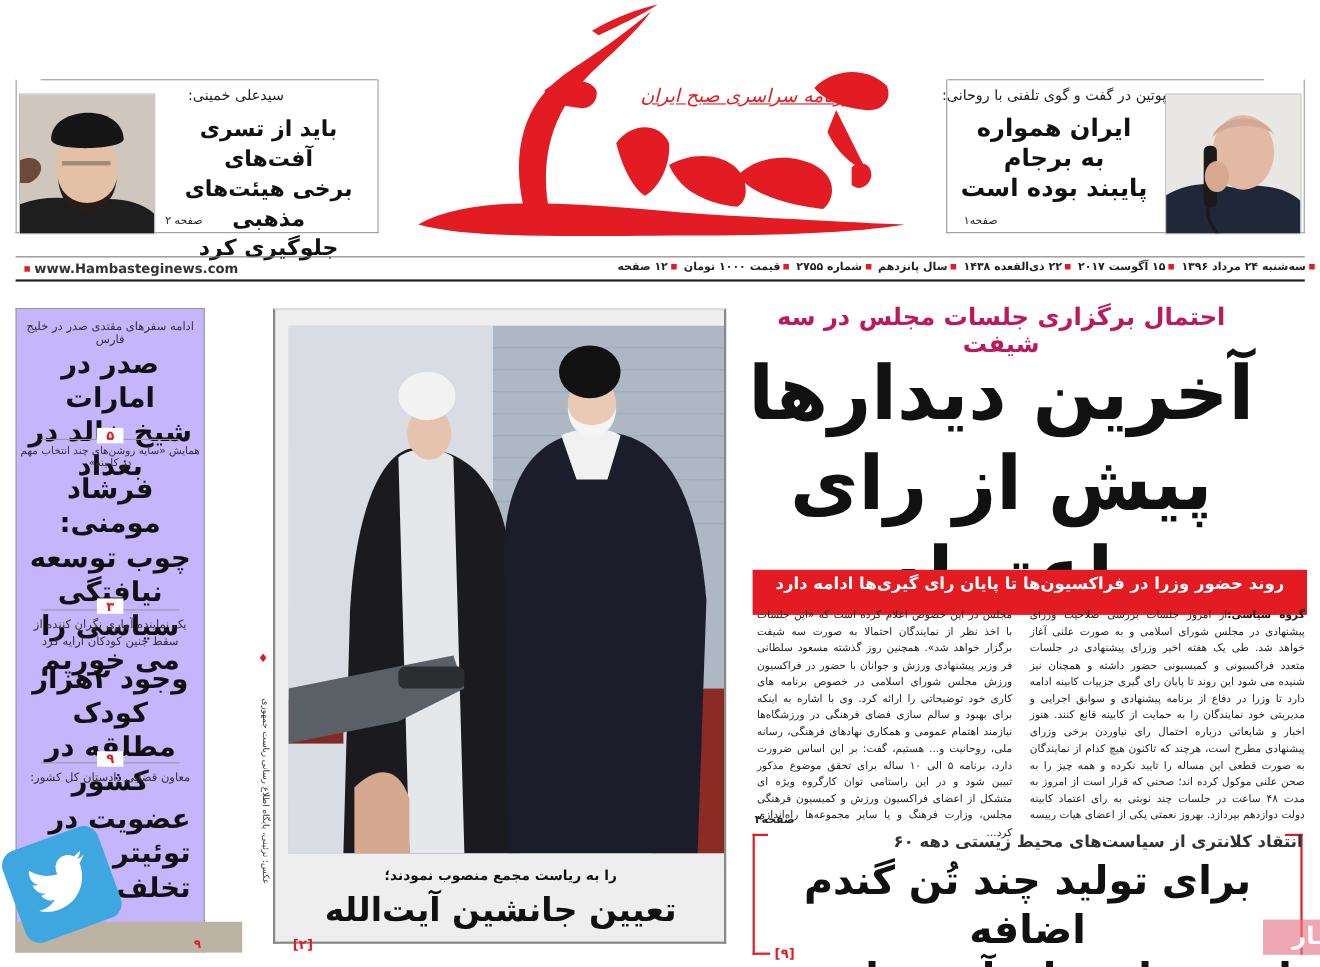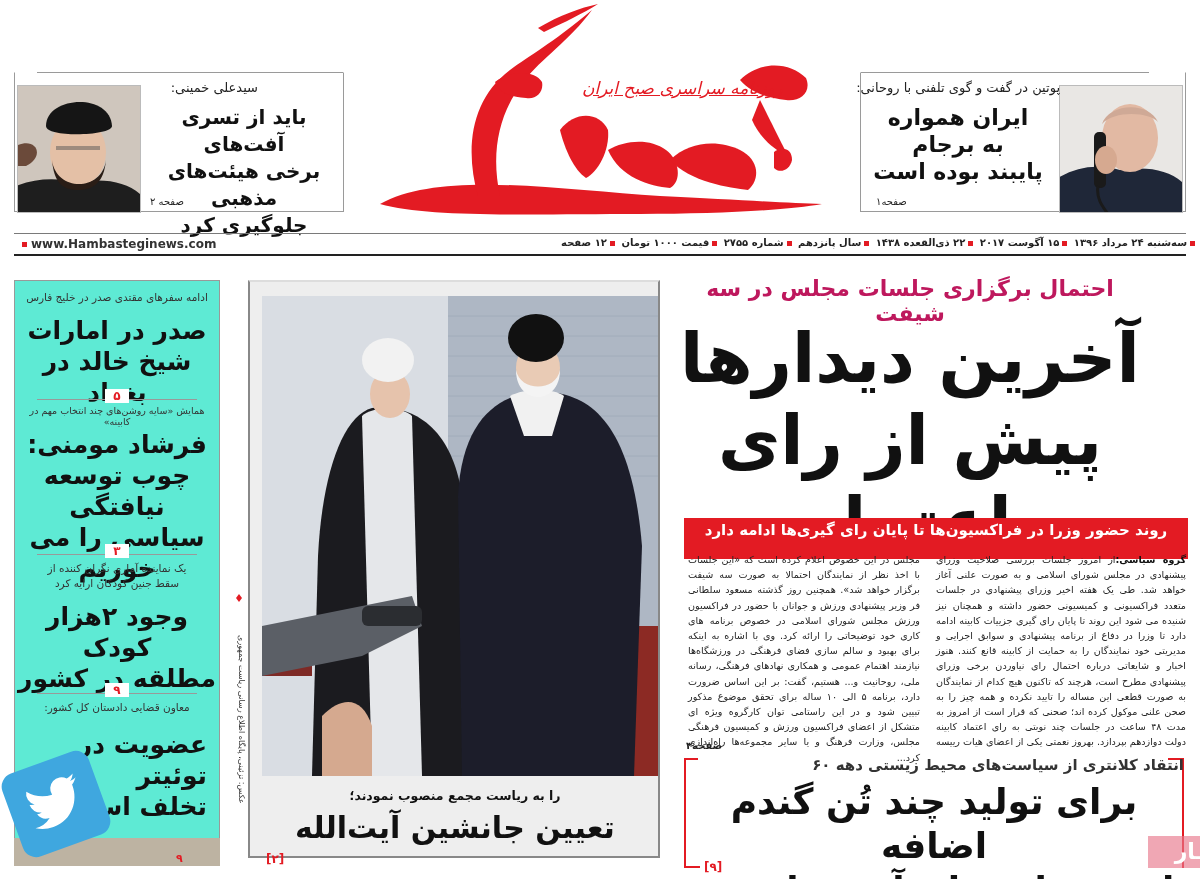--- a/index.html
+++ b/index.html
@@ -67,21 +67,21 @@
   
   .photo-frame { position: absolute; left: 248px; top: 280px; width: 412px; height: 578px; background: #eee; border: 2px solid #888; border-top-color: #ddd; }
   .photo-img { position: absolute; left: 12px; top: 14px; width: 396px; height: 480px; background: linear-gradient(180deg, #d6dbe2 0%, #c7ccd4 100%); overflow: hidden; }
   .photo-credit { position: absolute; left: 232px; top: 604px; width: 14px; height: 200px; font-size: 8px; color: #333; writing-mode: vertical-rl; white-space: nowrap; }
   .photo-credit-mark { position: absolute; left: 236px; top: 594px; width: 6px; height: 8px; background: #e31b23; clip-path: polygon(50% 0,100% 50%,50% 100%,0 50%); }
   .photo-caption { position: absolute; left: 258px; width: 394px; top: 788px; text-align: center; font-size: 12.5px; font-weight: bold; line-height: 16px; color: #111; }
   .photo-head { position: absolute; left: 258px; width: 394px; top: 810px; text-align: center; font-size: 30px; font-weight: bold; color: #111; }
   .photo-page { position: absolute; left: 266px; top: 852px; font-size: 12px; font-weight: bold; color: #e31b23; }
 
   
-  .sidebar { position: absolute; left: 14px; top: 280px; width: 206px; height: 586px; border: 1px solid #999; border-bottom: none; background: #5eead4; }
+  .sidebar { position: absolute; left: 14px; top: 280px; width: 172px; height: 586px; border: 1px solid #999; border-bottom: none; background: #c4b5fd; }
   .sb-kicker { position: absolute; left: 0; right: 0; text-align: center; font-size: 10.5px; color: #333; }
   .sb-head { position: absolute; left: 0; right: 0; text-align: center; font-size: 25px; font-weight: bold; line-height: 31px; color: #111; }
   .sb-divider { position: absolute; left: 22px; right: 22px; height: 1px; background: #999; }
   .sb-num { position: absolute; left: 0; right: 0; text-align: center; font-size: 12px; font-weight: bold; color: #e31b23; }
   .sb-num span { background: #fff; padding: 0 8px; }
 
   .twitter-icon { position: absolute; left: 10px; top: 760px; width: 92px; height: 88px; background: #3fa7df; border-radius: 14px; transform: rotate(-20deg); }
   .twitter-icon svg { position: absolute; left: 14px; top: 14px; width: 64px; height: 60px; }
   .sand { position: absolute; left: 14px; top: 838px; width: 206px; height: 28px; background: #bdb3a2; }
   .sb-bottom-num { position: absolute; left: 176px; top: 852px; font-size: 11px; font-weight: bold; color: #e31b23; }

